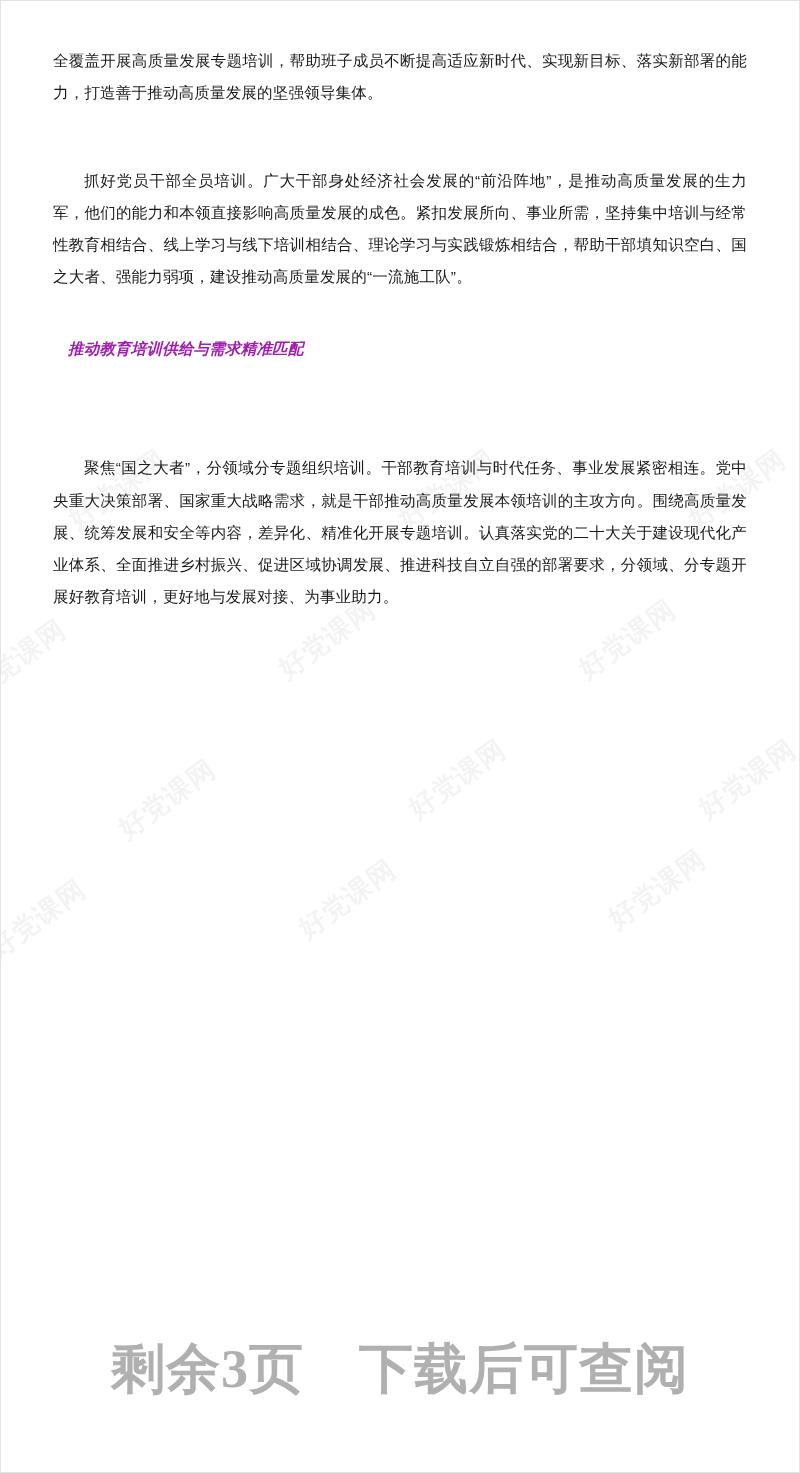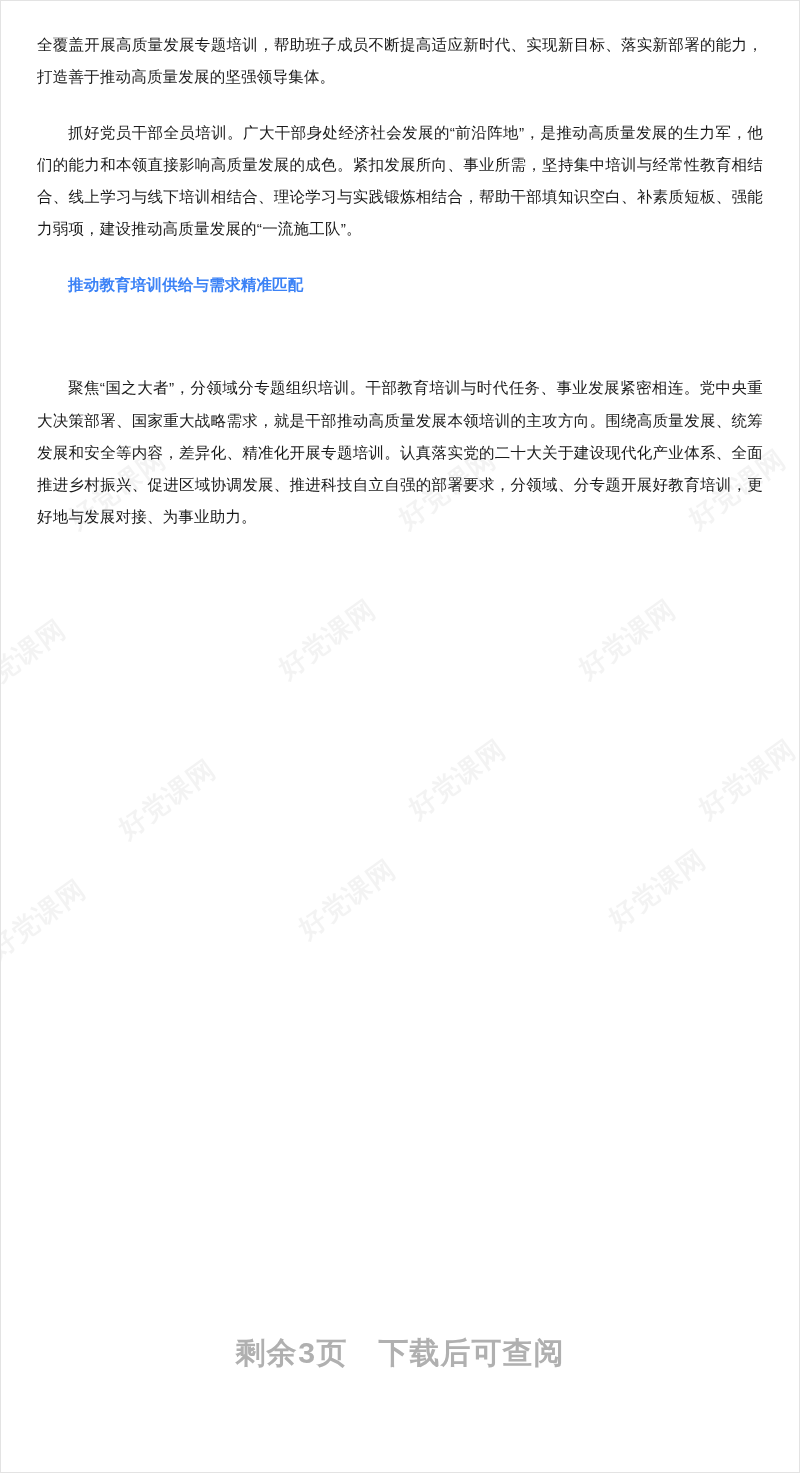--- a/index.html
+++ b/index.html
@@ -52,50 +52,51 @@
     padding: 0 36px;
     box-sizing: border-box;
   }
 
   .para {
     font-size: 15.5px;
     line-height: 2.07;
     color: #1a1a1a;
     text-align: justify;
     text-justify: inter-ideograph;
-    margin: 0;
+    margin: 16px;
     letter-spacing: 0.2px;
   }
 
   .para.indent {
     text-indent: 2em;
   }
   .gap-md { height: 24px; }
 
   .heading {
     font-size: 15.5px;
     line-height: 2.0;
     font-weight: 700;
-    color: #3b82f6;
+    color: #a21caf;
     text-indent: 2em;
     margin: 0;
     letter-spacing: 0.2px;
+    font-style: italic;
   }
 
   
   .footer-notice {
     position: absolute;
     left: 0;
     right: 0;
     top: 1332px;
     z-index: 3;
     text-align: center;
-    font-family: Liberation Mono, monospace;
+    font-family: Liberation Serif, serif;
     font-weight: 700;
-    font-size: 30px;
+    font-size: 54px;
     color: #b0b0b0;
     letter-spacing: 1px;
     white-space: pre;
   }
 </style>
 </head>
 <body>
 
 <div class="page">
 
@@ -118,21 +119,21 @@
   </div>
 
   <div class="content">
 
     <div style="height:28px"></div>
 
     <p class="para">全覆盖开展高质量发展专题培训，帮助班子成员不断提高适应新时代、实现新目标、落实新部署的能力，打造善于推动高质量发展的坚强领导集体。</p>
 
     <div class="gap-md"></div>
 
-    <p class="para indent">抓好党员干部全员培训。广大干部身处经济社会发展的“前沿阵地”，是推动高质量发展的生力军，他们的能力和本领直接影响高质量发展的成色。紧扣发展所向、事业所需，坚持集中培训与经常性教育相结合、线上学习与线下培训相结合、理论学习与实践锻炼相结合，帮助干部填知识空白、补素质短板、强能力弱项，建设推动高质量发展的“一流施工队”。</p>
+    <p class="para indent">抓好党员干部全员培训。广大干部身处经济社会发展的“前沿阵地”，是推动高质量发展的生力军，他们的能力和本领直接影响高质量发展的成色。紧扣发展所向、事业所需，坚持集中培训与经常性教育相结合、线上学习与线下培训相结合、理论学习与实践锻炼相结合，帮助干部填知识空白、国之大者、强能力弱项，建设推动高质量发展的“一流施工队”。</p>
 
     <div class="gap-md"></div>
 
     <p class="heading">推动教育培训供给与需求精准匹配</p>
 
     <div class="gap-md"></div>
 
 
     <div class="gap-md"></div>
 

